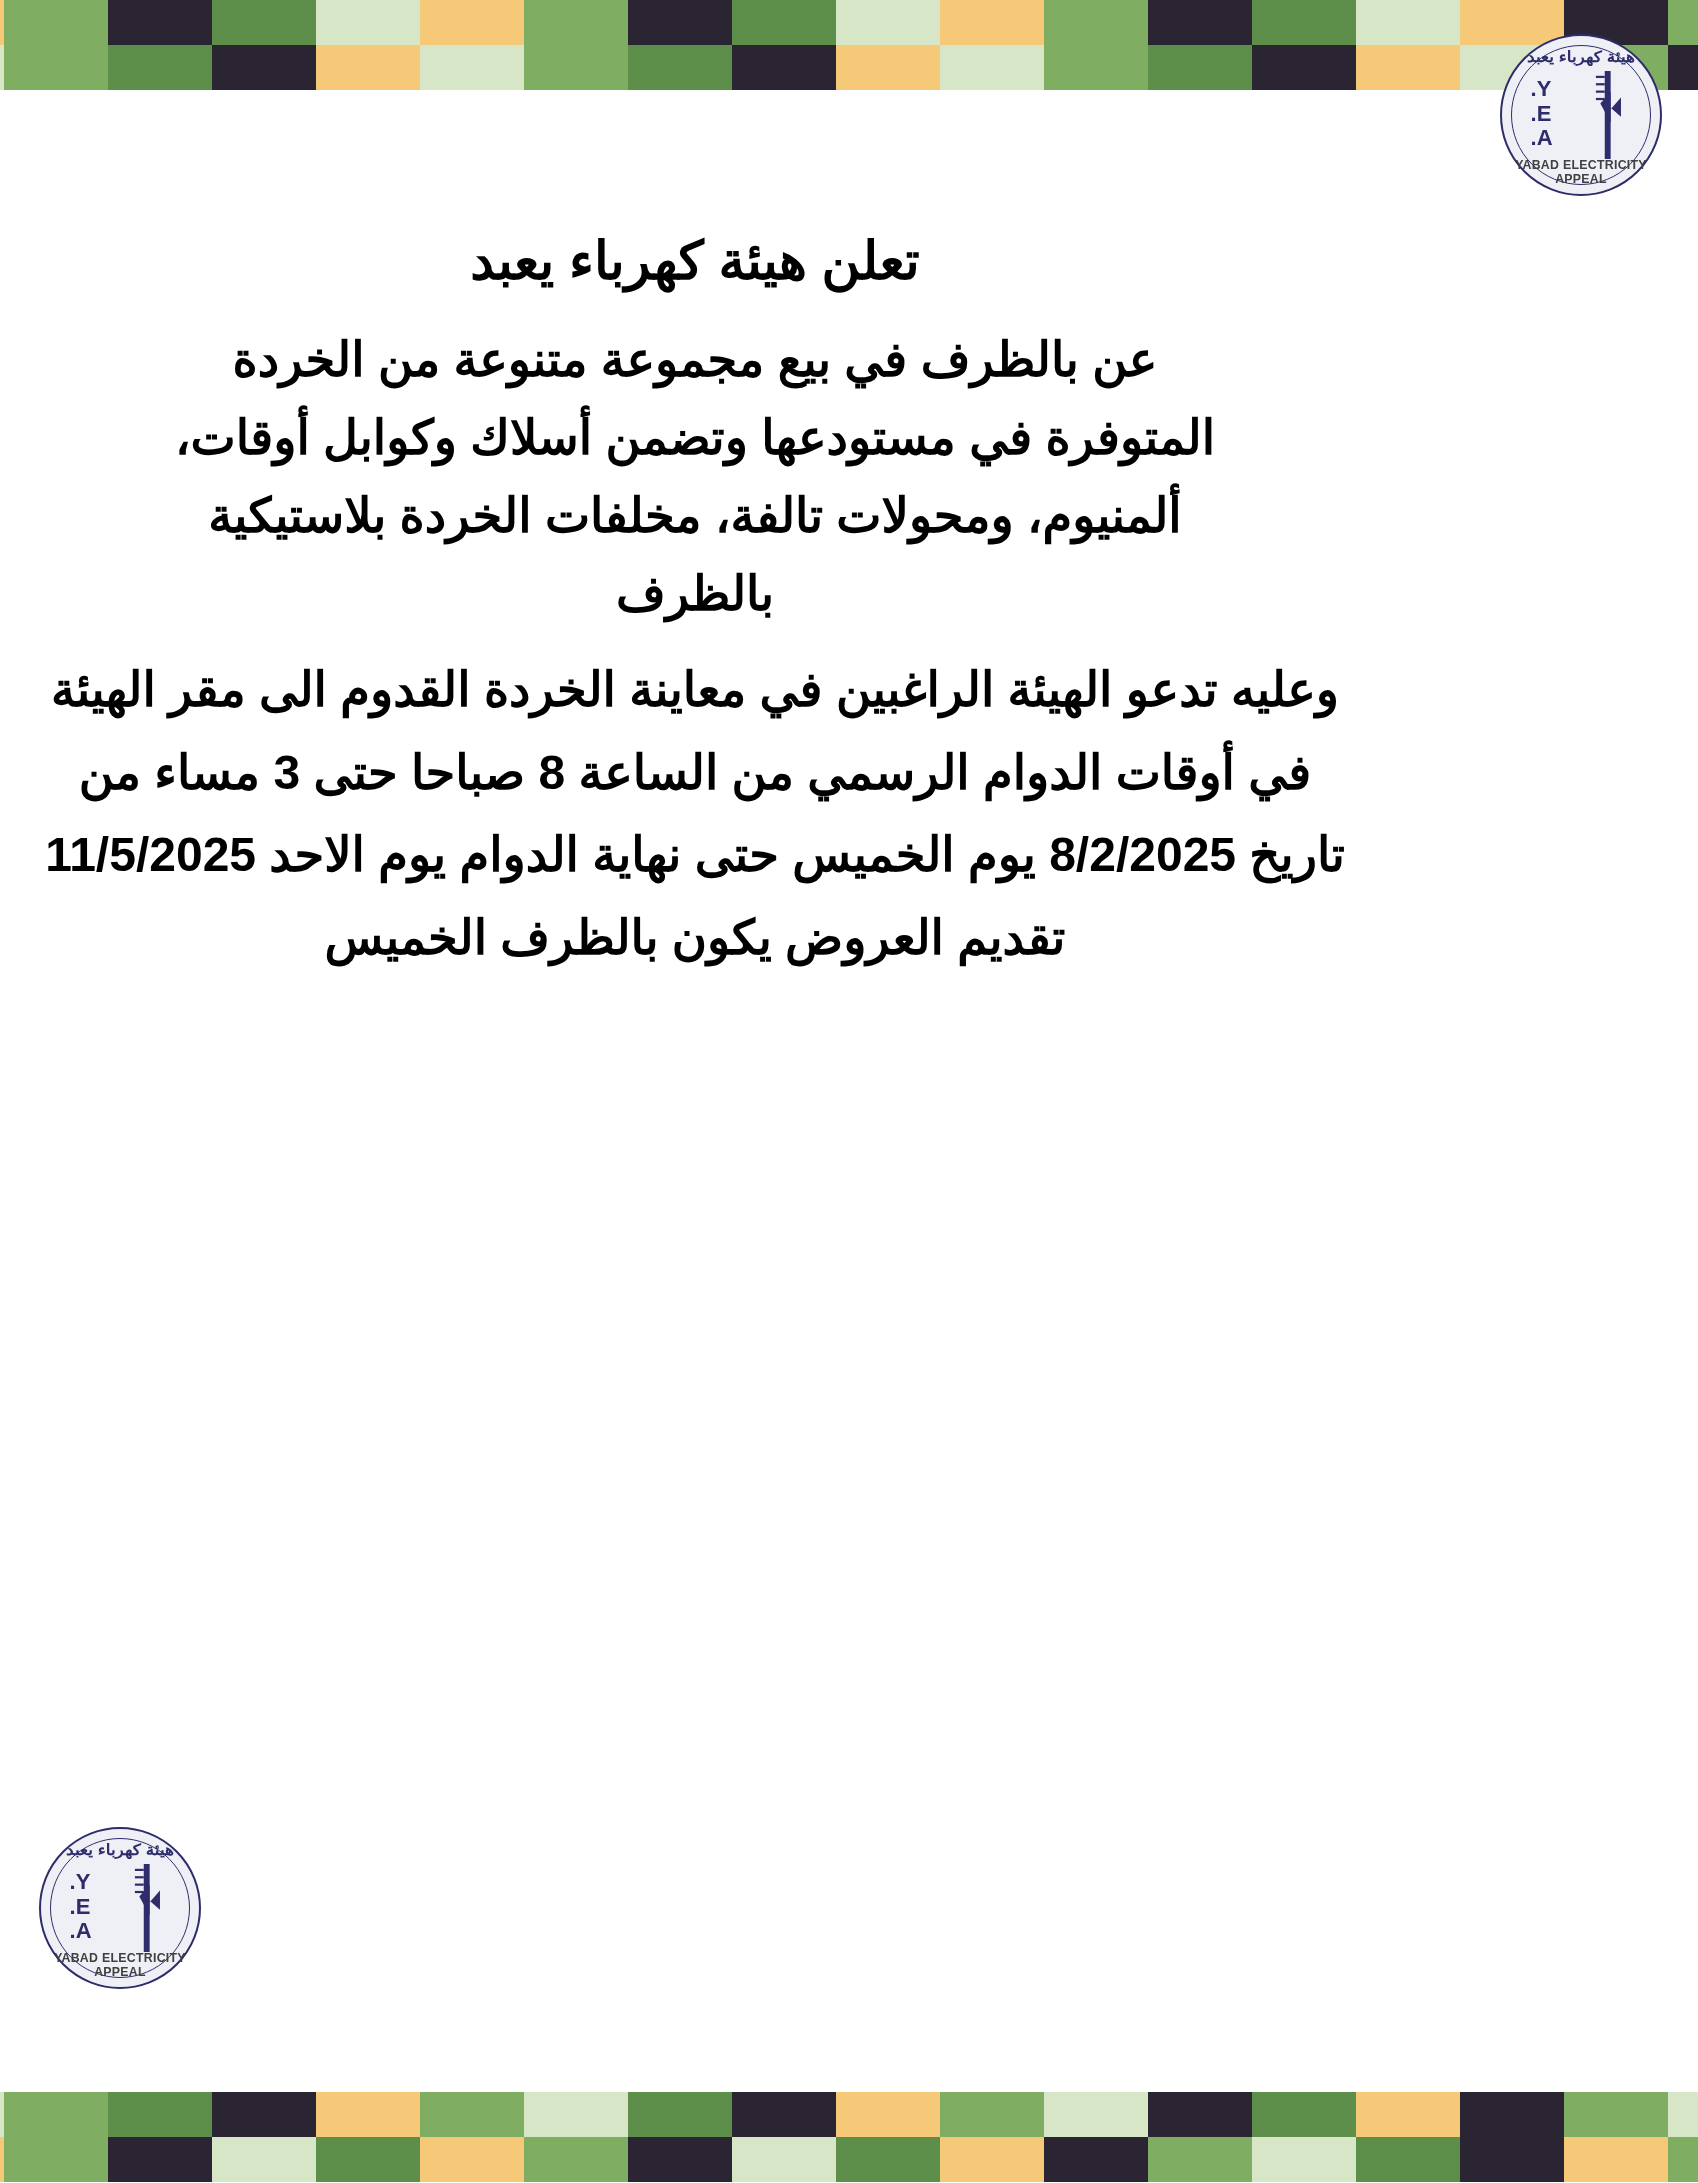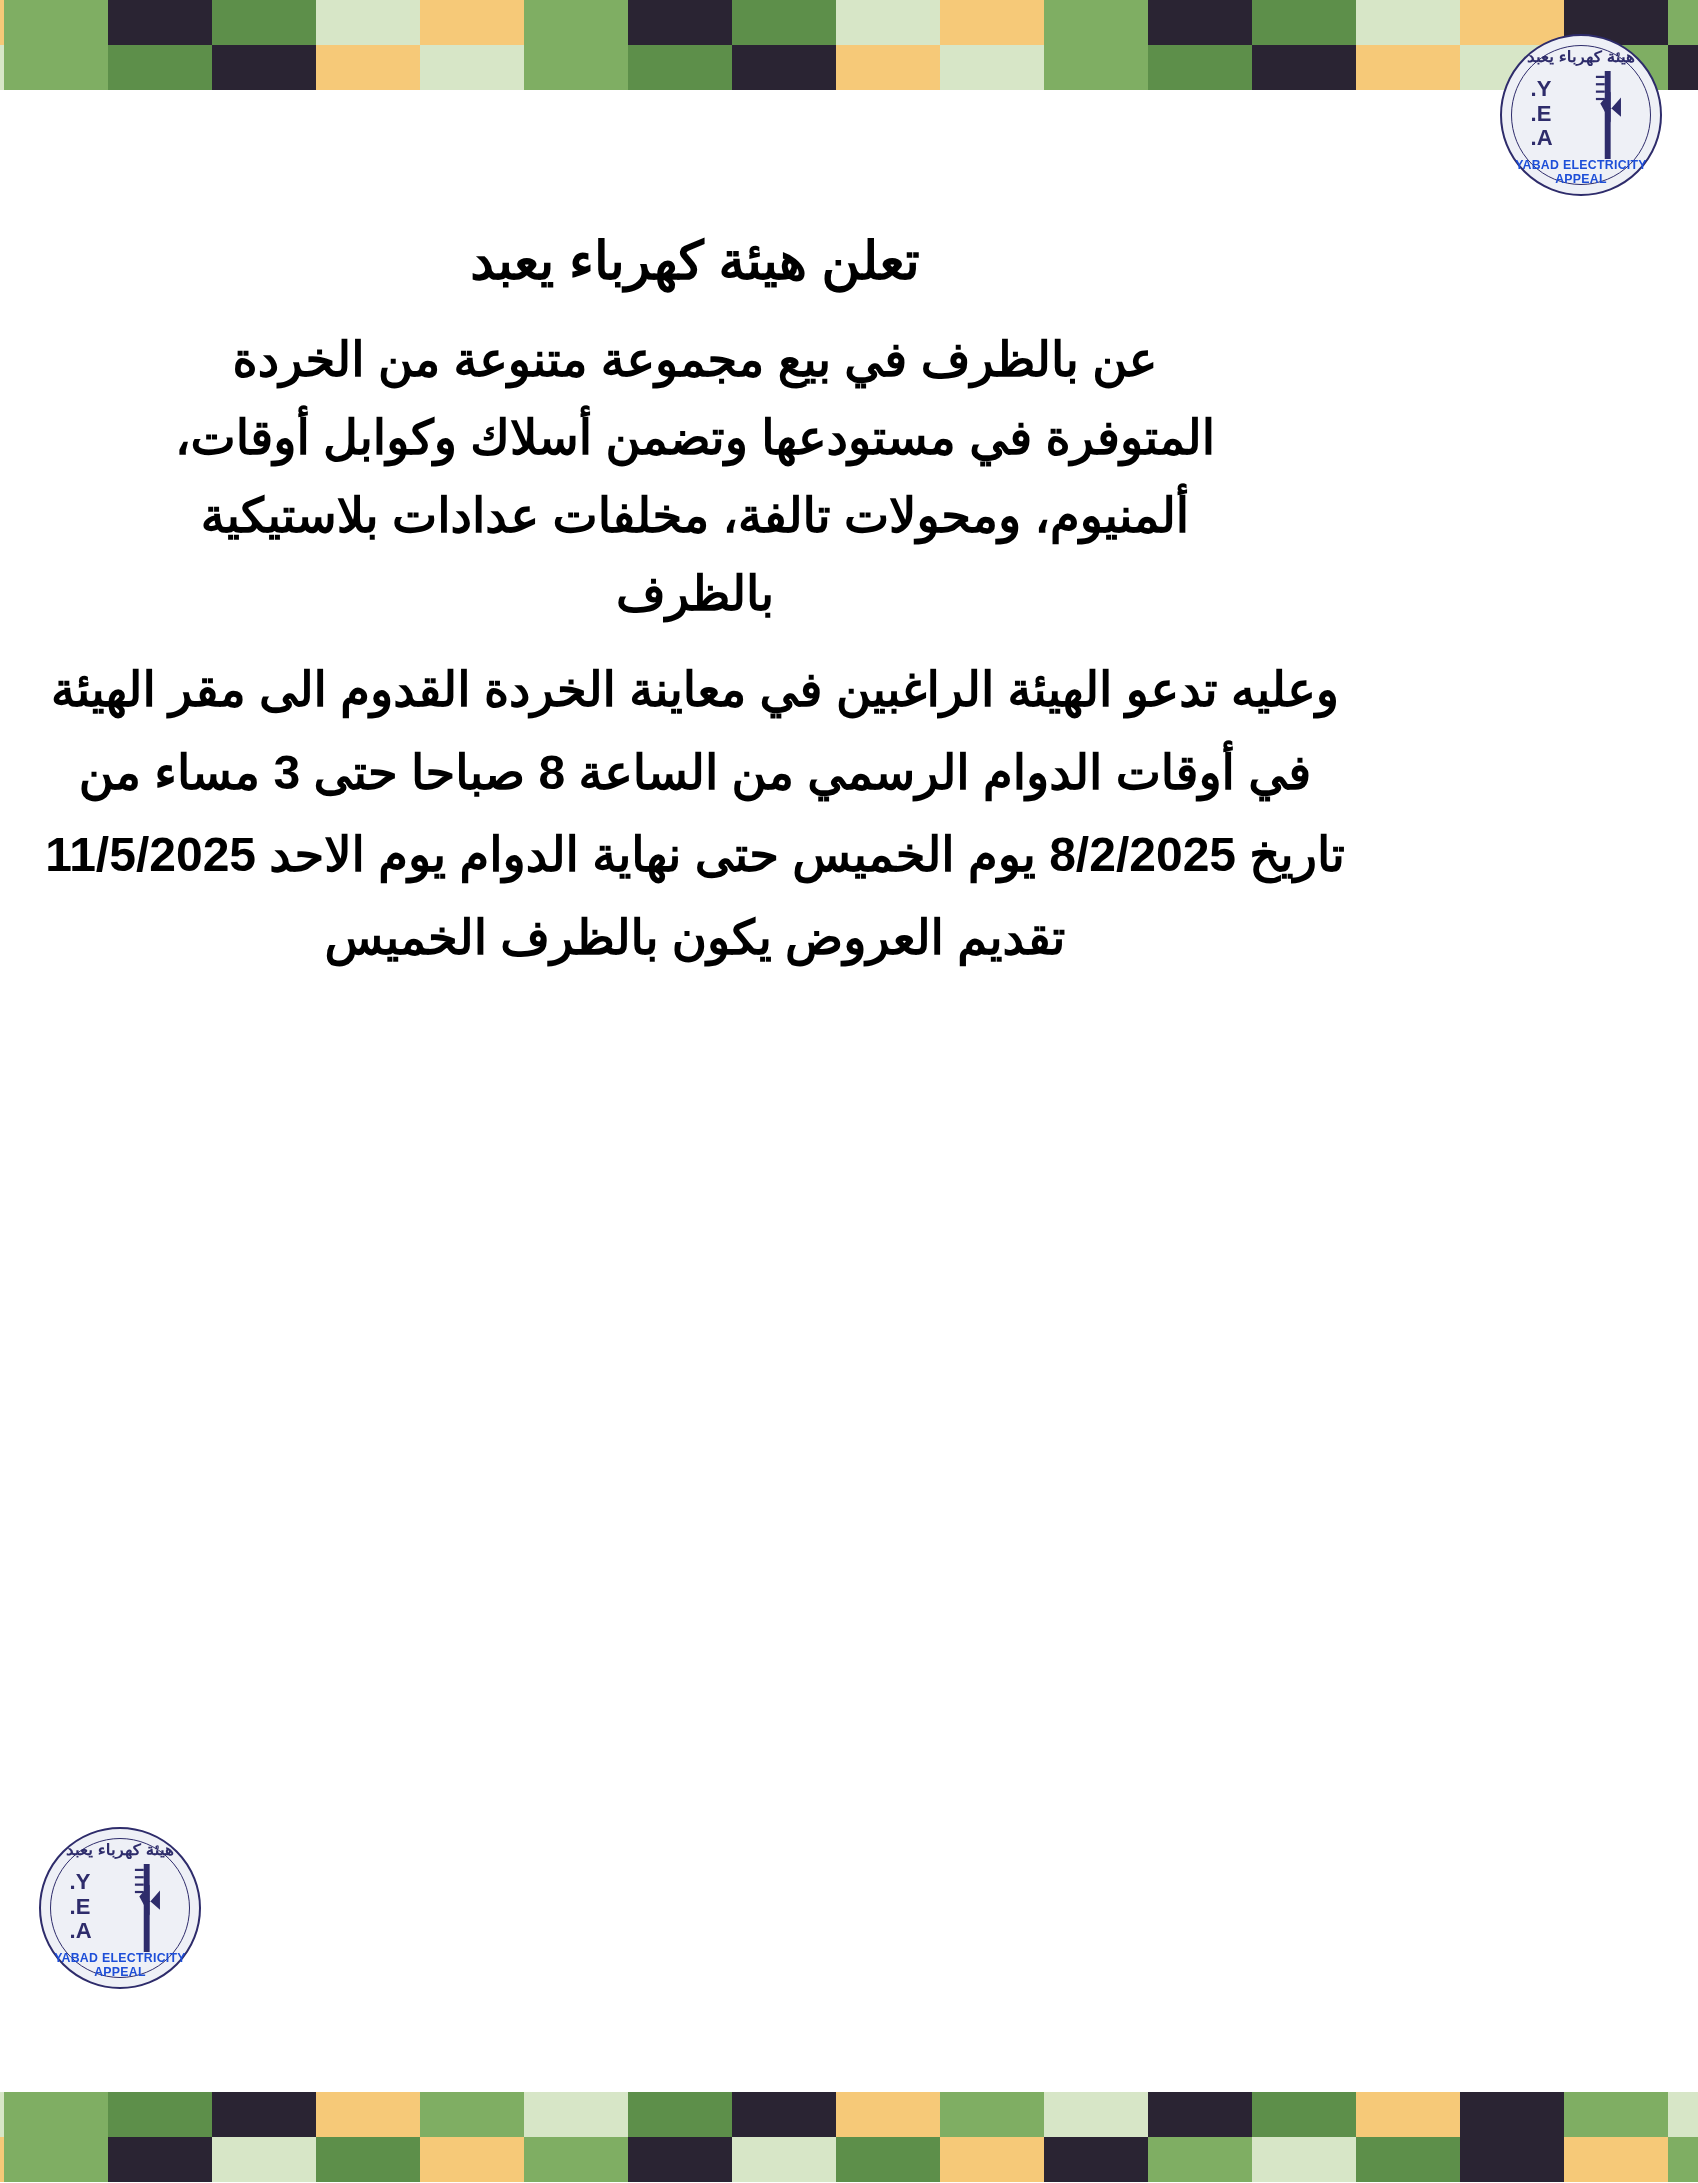--- a/index.html
+++ b/index.html
@@ -91,21 +91,21 @@
     color: #2e2c6b;
     font-weight: bold;
     transform: scaleY(0.9);
   }
   .seal .eng-bottom {
     position: absolute;
     bottom: 5%;
     left: 0;
     width: 100%;
     text-align: center;
-    color: #1d4ed8;
+    color: #404040;
     font-weight: bold;
     letter-spacing: 0.3px;
   }
 
   .seal-main {
     top: 34px;
     right: 36px;
     width: 162px;
     height: 162px;
   }
@@ -220,21 +220,21 @@
     </g>
   </svg>
   <div class="eng-bottom">YABAD ELECTRICITY APPEAL</div>
 </div>
 
 <div class="content">
   <h1 class="headline">تعلن هيئة كهرباء يعبد</h1>
 
   <p class="line">عن بالظرف في بيع مجموعة متنوعة من الخردة</p>
   <p class="line">المتوفرة في مستودعها وتضمن أسلاك وكوابل أوقات،</p>
-  <p class="line">ألمنيوم، ومحولات تالفة، مخلفات عدادات بلاستيكية</p>
+  <p class="line">ألمنيوم، ومحولات تالفة، مخلفات الخردة بلاستيكية</p>
   <p class="line">بالظرف</p>
 
   <div class="block-gap"></div>
 
   <p class="para">وعليه تدعو الهيئة الراغبين في معاينة الخردة القدوم الى مقر الهيئة في أوقات الدوام الرسمي من الساعة 8 صباحا حتى 3 مساء من تاريخ 8/2/2025 يوم الخميس حتى نهاية الدوام يوم الاحد 11/5/2025</p>
   <p class="para">تقديم العروض يكون بالظرف الخميس</p>
 </div>
 
 <div class="seal seal-footer">
   <div class="inner-ring"></div>

